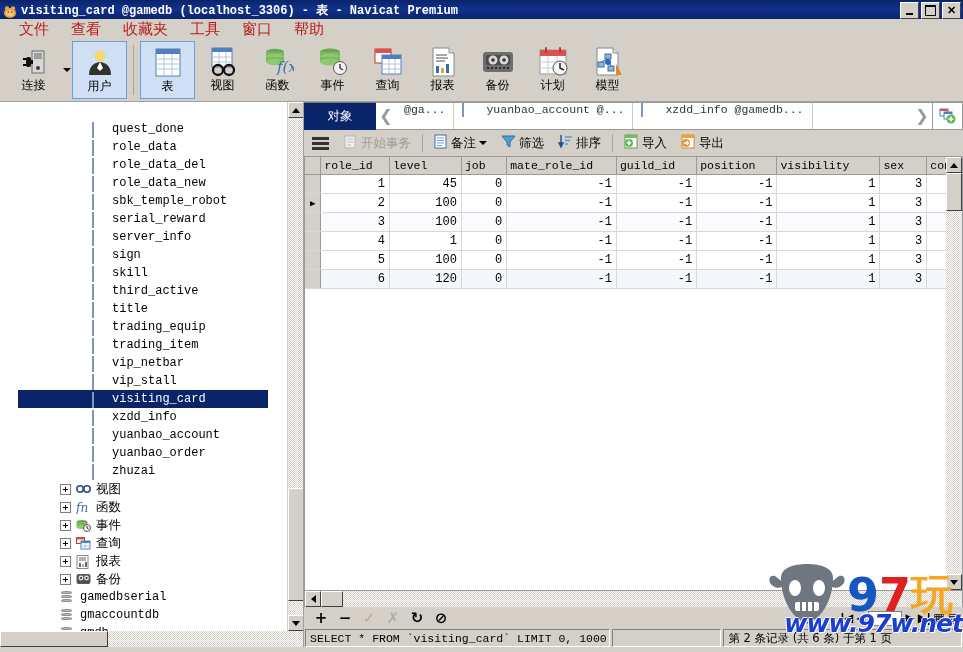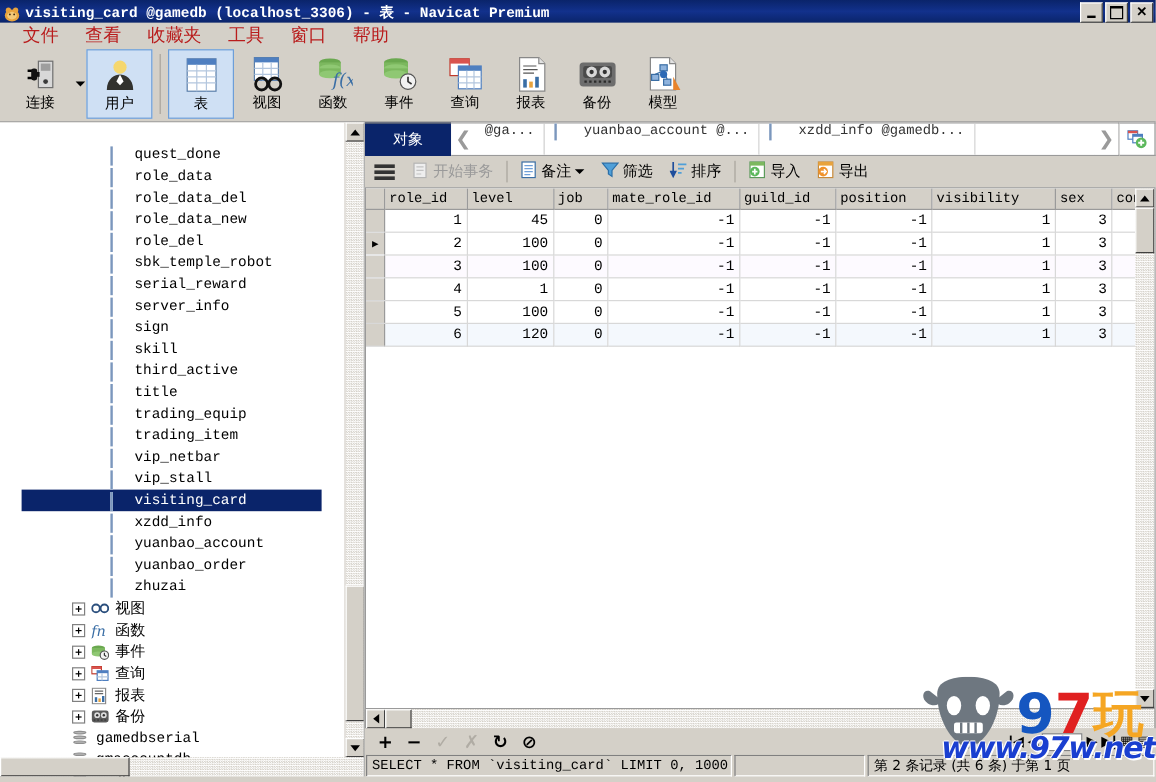--- a/index.html
+++ b/index.html
@@ -424,20 +424,34 @@
           <circle cx="12" cy="12" r="4.5" fill="#d8d8d8"></circle>
             <circle cx="12" cy="12" r="1.8" fill="#333"></circle>
           <circle cx="23" cy="12" r="4.5" fill="#d8d8d8"></circle>
             <circle cx="23" cy="12" r="1.8" fill="#333"></circle>
           <path d="M6 20 h22" stroke="#2b2b2b" stroke-width="2" stroke-dasharray="2 2"></path>
         </svg>
       </div>
       <div class="tb-lab">备份</div>
     </div>
 
+    <div class="tb-btn">
+      <div class="tb-ico">
+        <svg width="32" height="32" viewBox="0 0 32 32">
+          <rect x="3" y="4" width="26" height="24" fill="#fff" stroke="#999"></rect>
+          <rect x="3" y="4" width="26" height="6" fill="#d9534f"></rect>
+          <rect x="8" y="1" width="2" height="6" rx="1" fill="#c0392b"></rect>
+          <rect x="22" y="1" width="2" height="6" rx="1" fill="#c0392b"></rect>
+          <path d="M3 16 H29 M3 22 H29 M11 10 V28 M20 10 V28" stroke="#ccc"></path>
+          <circle cx="23" cy="22" r="7" fill="#f7f7f7" stroke="#555"></circle>
+          <path d="M23 17 V22 L27 24" stroke="#222" stroke-width="1.5" fill="none"></path>
+        </svg>
+      </div>
+      <div class="tb-lab">计划</div>
+    </div>
 
     <div class="tb-btn">
       <div class="tb-ico">
         <svg width="32" height="32" viewBox="0 0 32 32">
           <path d="M5 2 H21 L26 7 V29 H5 Z" fill="#fff" stroke="#888"></path>
           <path d="M21 2 V7 H26" fill="#e2e2e2" stroke="#888"></path>
           <rect x="13" y="8" width="6" height="5" fill="#8fb3dd" stroke="#3a6ea5"></rect>
           <rect x="6" y="16" width="6" height="5" fill="#8fb3dd" stroke="#3a6ea5"></rect>
           <rect x="16" y="20" width="6" height="5" fill="#8fb3dd" stroke="#3a6ea5"></rect>
           <path d="M16 13 L9 16 M16 13 L19 20" stroke="#3a6ea5"></path>
@@ -465,25 +479,20 @@
           </li>
           <li class="tnode">
             <span class="ind-table" style="display:inline-block;"></span>
             <span class="tico"><span class="ico-table"><span class="hd"></span><span class="bd"></span></span></span>
             <span class="tlab">role_data_del</span>
           </li>
           <li class="tnode">
             <span class="ind-table" style="display:inline-block;"></span>
             <span class="tico"><span class="ico-table"><span class="hd"></span><span class="bd"></span></span></span>
             <span class="tlab">role_data_new</span>
-          </li>
-          <li class="tnode">
-            <span class="ind-table" style="display:inline-block;"></span>
-            <span class="tico"><span class="ico-table"><span class="hd"></span><span class="bd"></span></span></span>
-            <span class="tlab">role_del</span>
           </li>
           <li class="tnode">
             <span class="ind-table" style="display:inline-block;"></span>
             <span class="tico"><span class="ico-table"><span class="hd"></span><span class="bd"></span></span></span>
             <span class="tlab">sbk_temple_robot</span>
           </li>
           <li class="tnode">
             <span class="ind-table" style="display:inline-block;"></span>
             <span class="tico"><span class="ico-table"><span class="hd"></span><span class="bd"></span></span></span>
             <span class="tlab">serial_reward</span>

